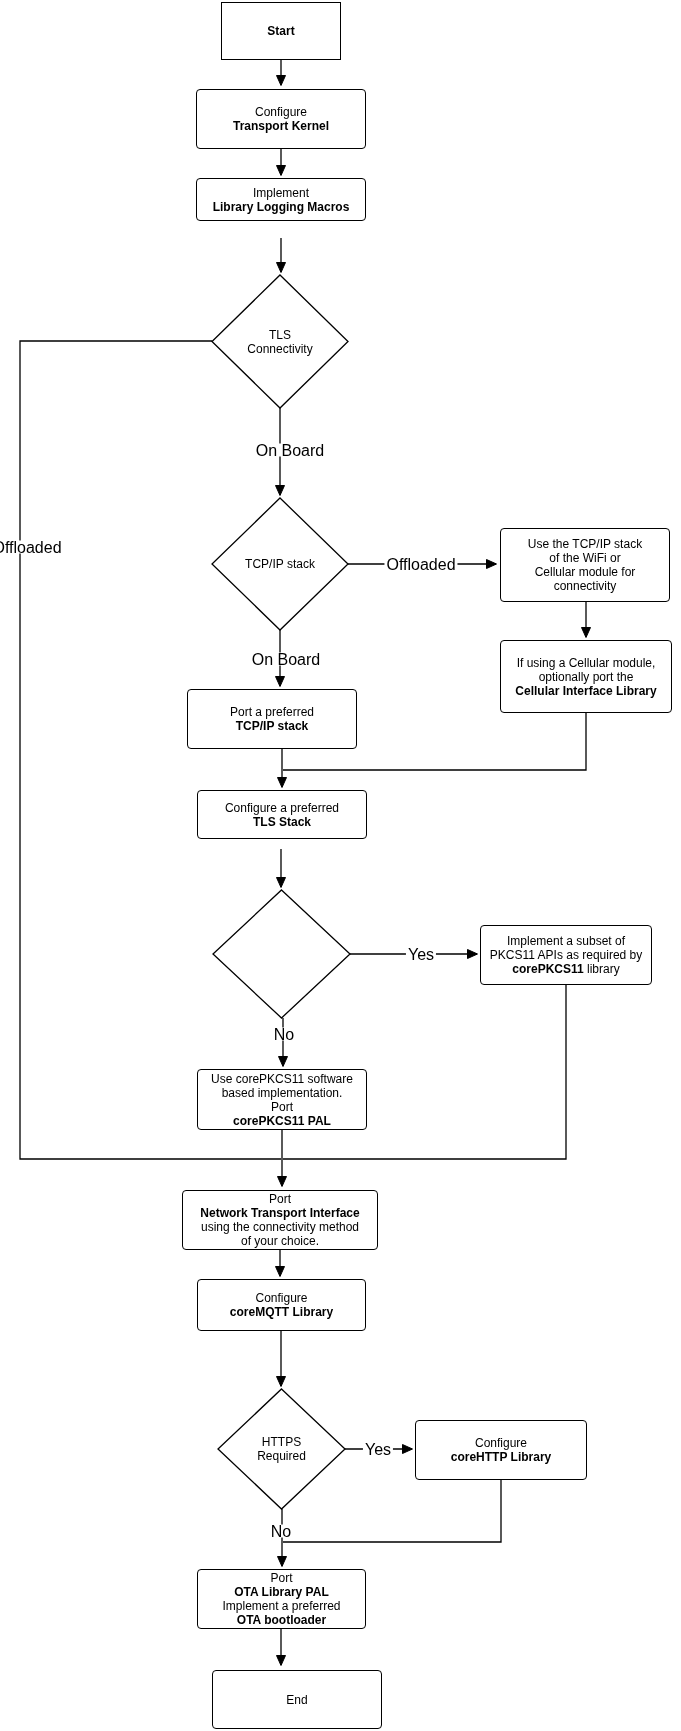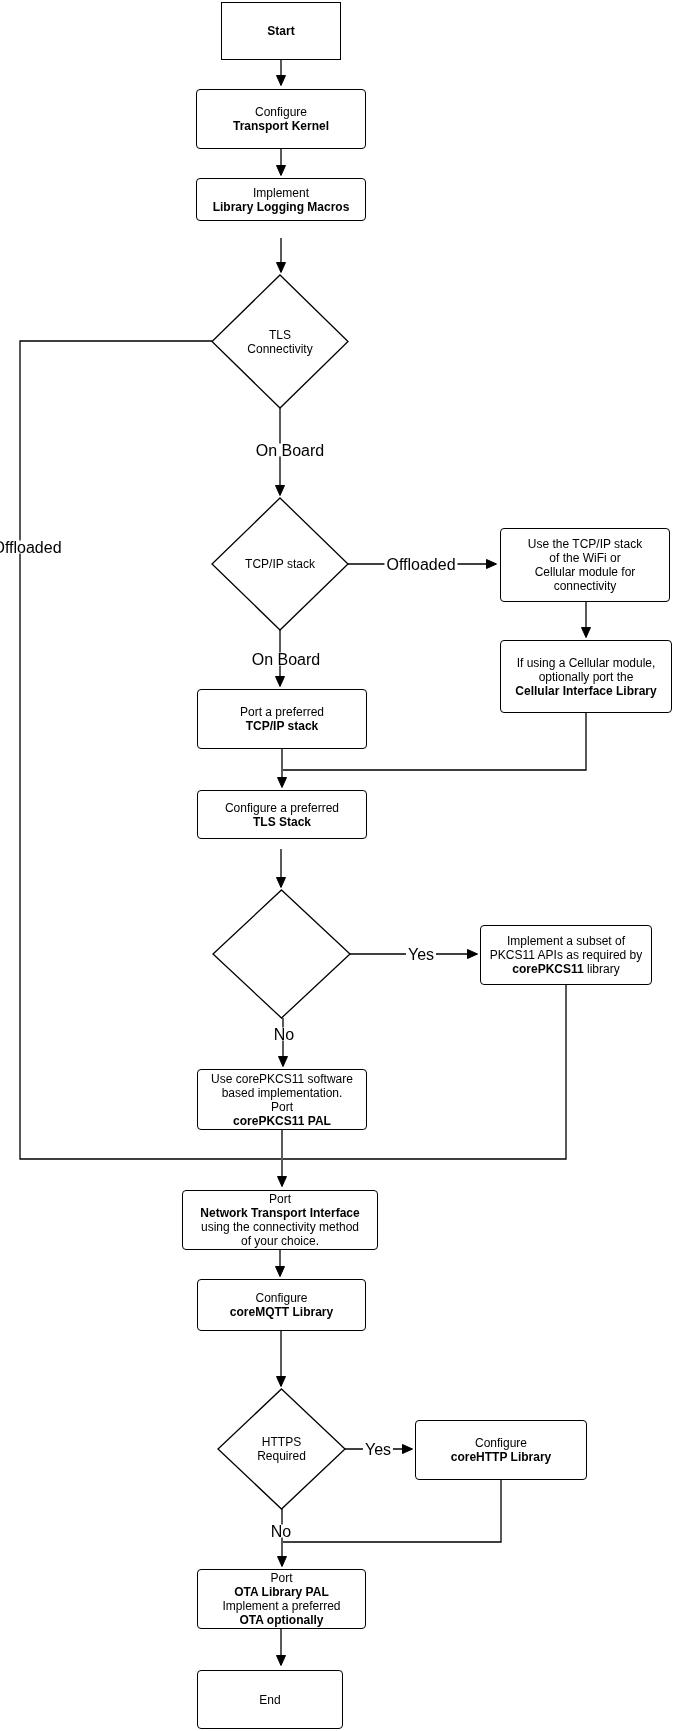--- a/index.html
+++ b/index.html
@@ -111,21 +111,21 @@
     <span class="ln bold">Cellular Interface Library</span>
   </div>
 
   <div class="node" style="left:500px;top:528px;width:170px;height:74px">
     <span class="ln">Use the TCP/IP stack</span>
     <span class="ln">of the WiFi or</span>
     <span class="ln">Cellular module for</span>
     <span class="ln">connectivity</span>
   </div>
 
-  <div class="node" style="left:197px;top:689px;width:170px;height:60px">
+  <div class="node" style="left:187px;top:689px;width:170px;height:60px">
     <span class="ln">Port a preferred</span>
     <span class="ln bold">TCP/IP stack</span>
   </div>
 
   <div class="node" style="left:197px;top:790px;width:170px;height:49px">
     <span class="ln">Configure a preferred</span>
     <span class="ln bold">TLS Stack</span>
   </div>
 
 
@@ -161,24 +161,24 @@
 
   <div class="node" style="left:415px;top:1420px;width:172px;height:60px">
     <span class="ln">Configure</span>
     <span class="ln bold">coreHTTP Library</span>
   </div>
 
   <div class="node" style="left:197px;top:1569px;width:169px;height:60px">
     <span class="ln">Port</span>
     <span class="ln bold">OTA Library PAL</span>
     <span class="ln">Implement a preferred</span>
-    <span class="ln bold">OTA optionally</span>
+    <span class="ln bold">OTA bootloader</span>
   </div>
 
-  <div class="node" style="left:197px;top:1670px;width:146px;height:59px">
+  <div class="node" style="left:212px;top:1670px;width:170px;height:59px">
     <span class="ln">End</span>
   </div>
 
   <span class="elabel" style="left:290px;top:450px">On Board</span>
   <span class="elabel" style="left:27px;top:547px">Offloaded</span>
   <span class="elabel" style="left:421px;top:564px">Offloaded</span>
   <span class="elabel" style="left:286px;top:659px">On Board</span>
   <span class="elabel" style="left:421px;top:954px">Yes</span>
   <span class="elabel" style="left:284px;top:1034px">No</span>
   <span class="elabel" style="left:378px;top:1449px">Yes</span>

